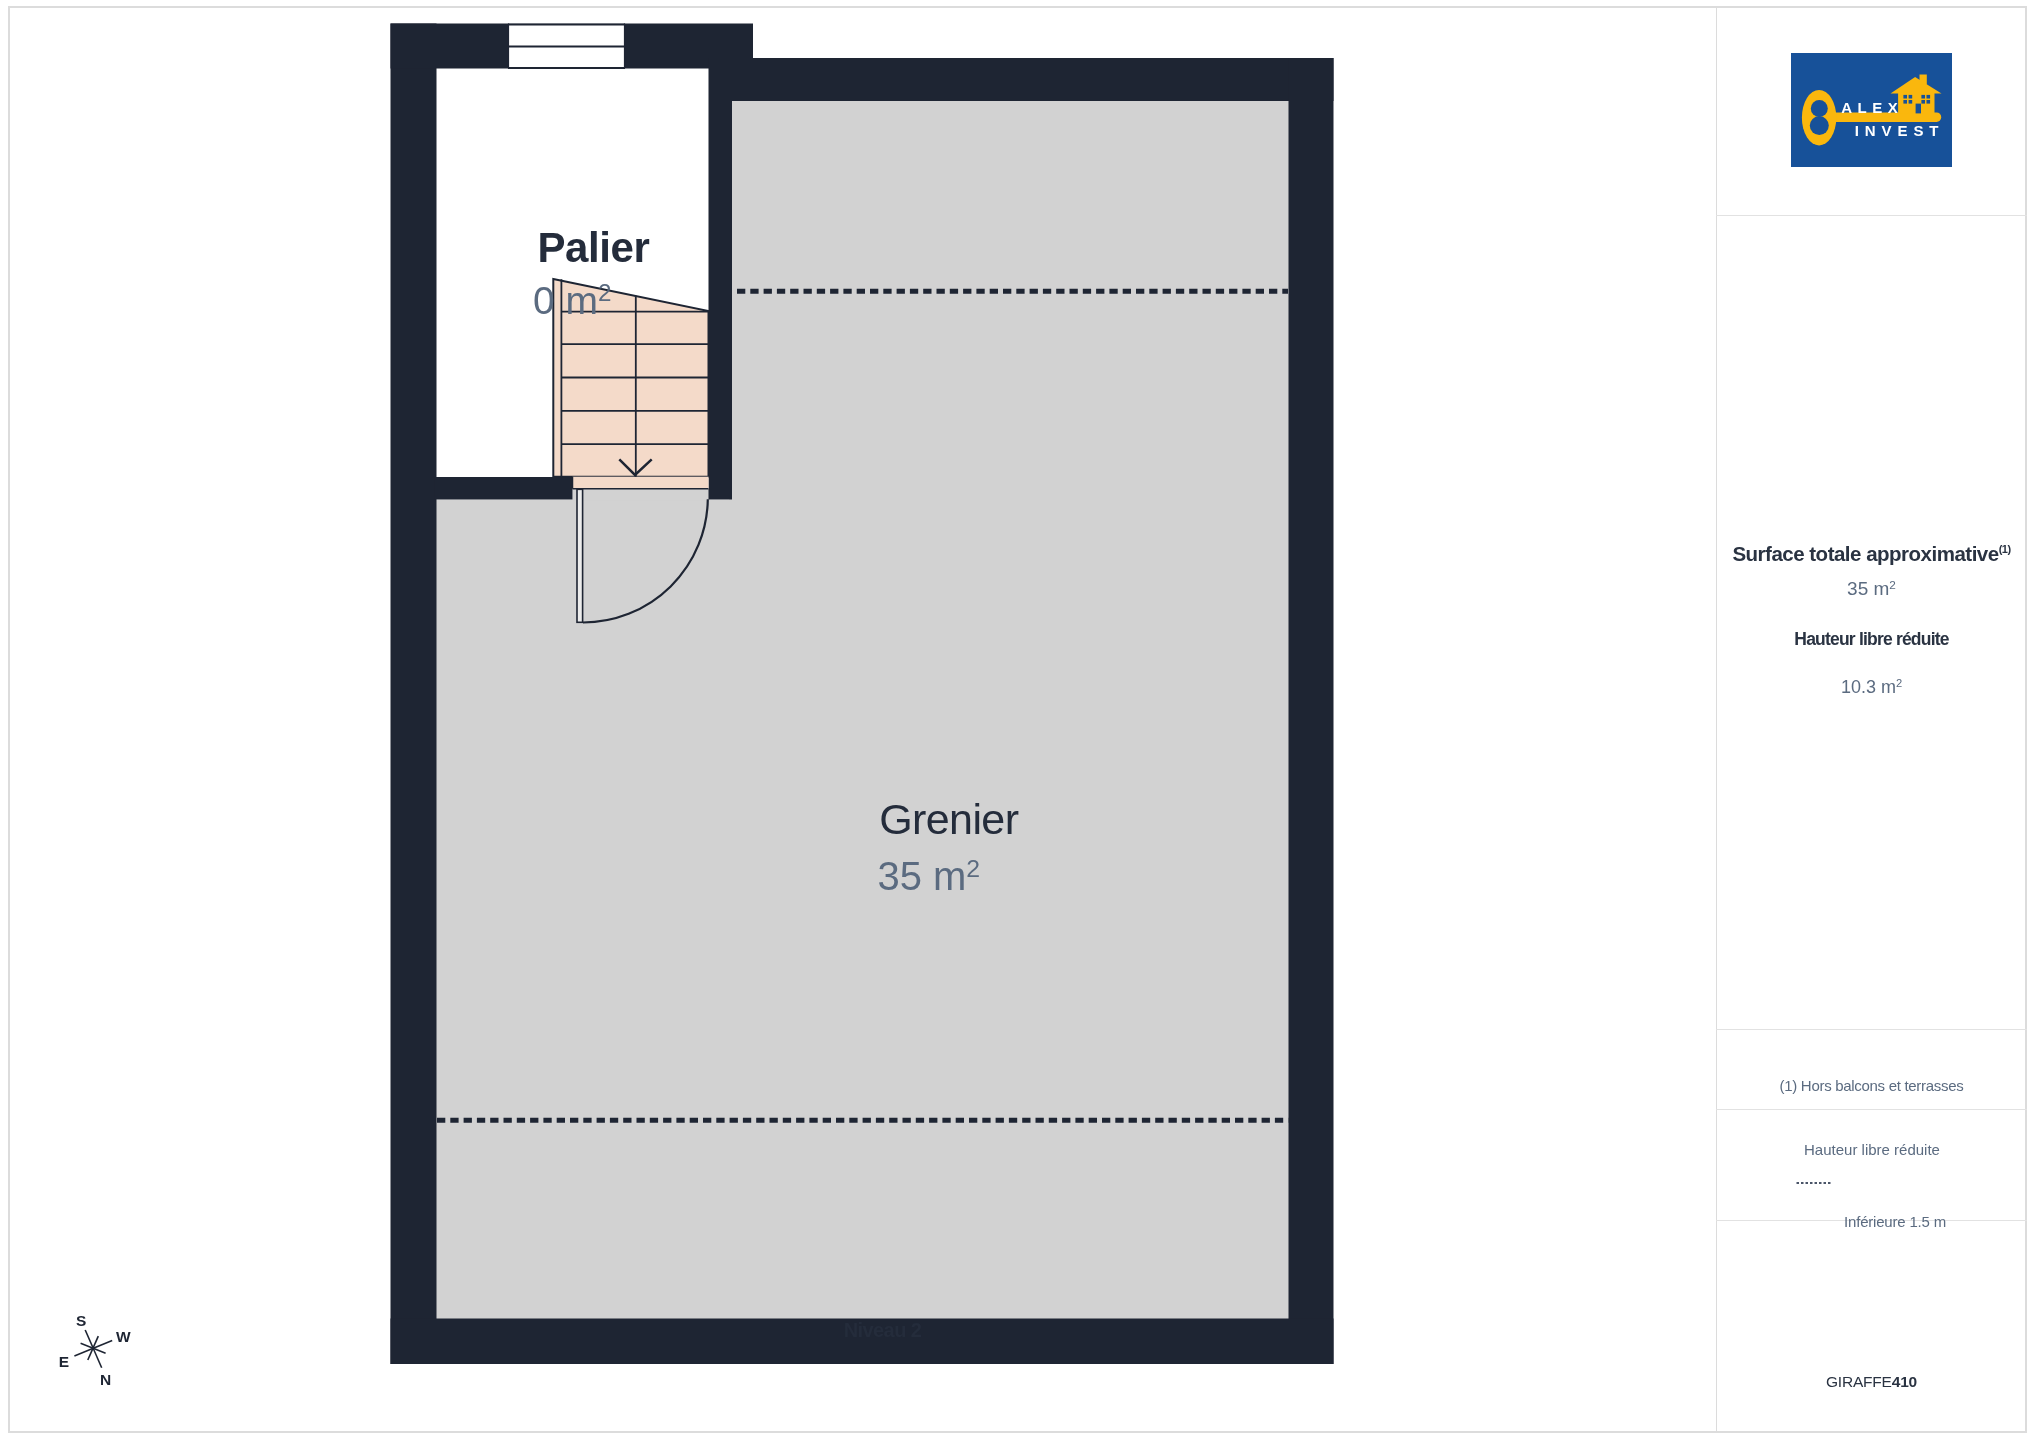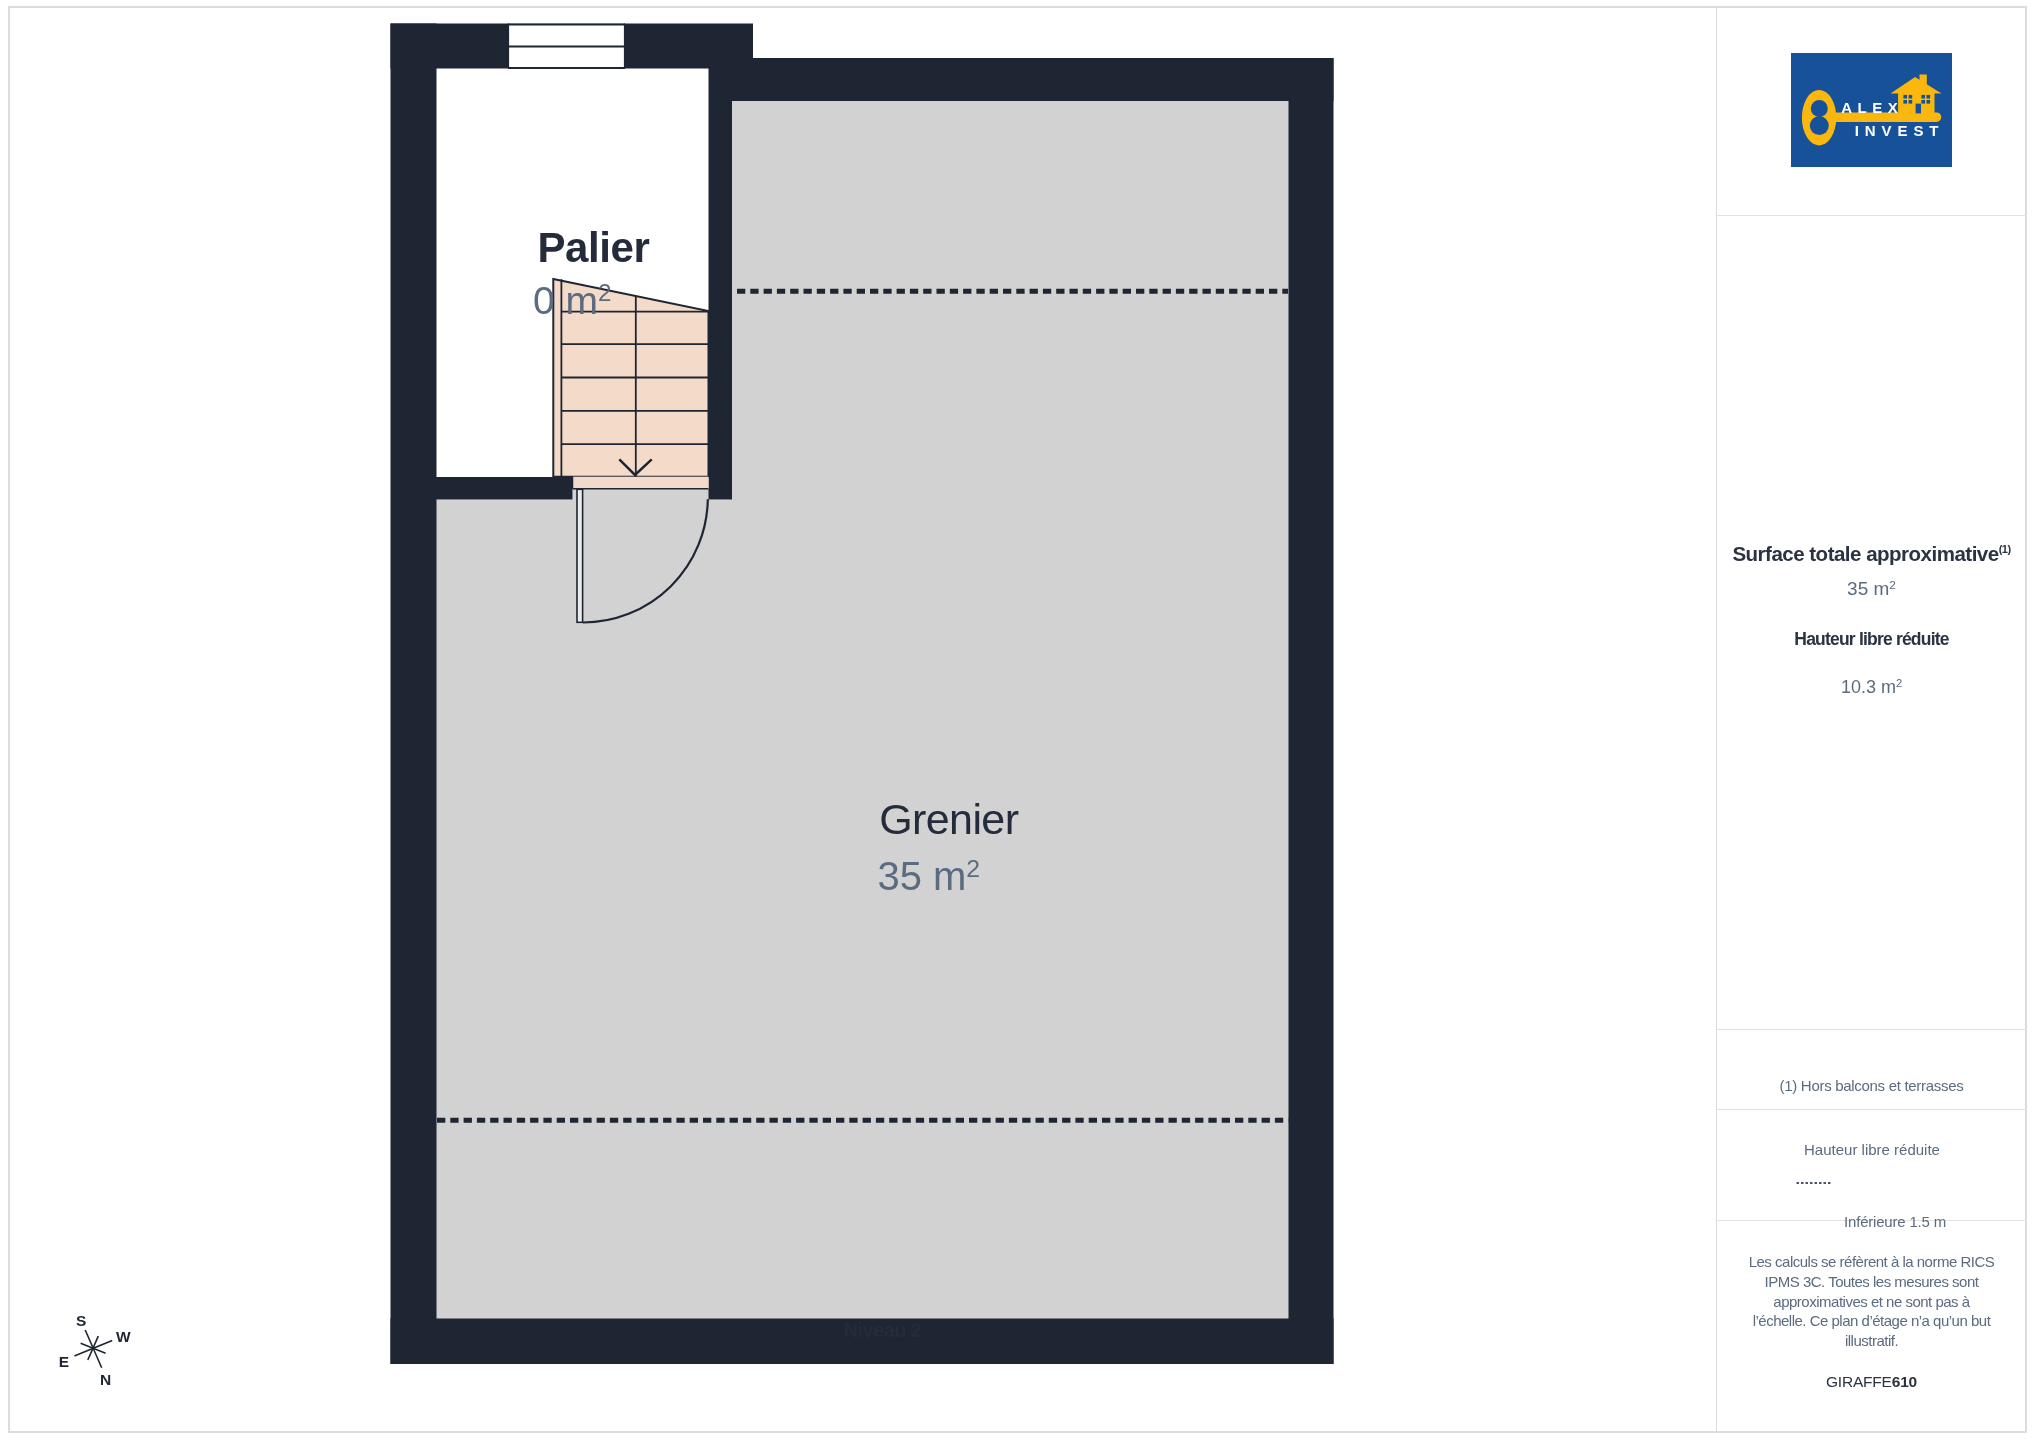--- a/index.html
+++ b/index.html
@@ -122,16 +122,15 @@
   <div class="abs ctr" style="left:1871.5px;top:543.8px;font-size:20.5px;font-weight:bold;letter-spacing:-0.5px;color:#2a3342;">Surface totale approximative<span style="font-size:11px;letter-spacing:-0.5px;position:relative;top:-8px;">(1)</span></div>
   <div class="abs ctr muted" style="left:1871.5px;top:579.2px;font-size:19px;">35 m<span class="s2">2</span></div>
   <div class="abs ctr" style="left:1871.5px;top:630.8px;font-size:17.5px;font-weight:bold;letter-spacing:-0.8px;color:#2a3342;">Hauteur libre réduite</div>
   <div class="abs ctr muted" style="left:1871.5px;top:678px;font-size:18px;">10.3 m<span class="s2">2</span></div>
   <div class="abs ctr muted" style="left:1871.5px;top:1061.8px;font-size:15px;letter-spacing:-0.3px;margin-top:16px;">(1) Hors balcons et terrasses</div>
   <div class="abs ctr muted" style="left:1872px;top:1142.2px;font-size:15px;">Hauteur libre réduite</div>
   <svg class="abs" style="left:1790px;top:1173px" width="60" height="20" viewBox="0 0 60 20">
     <line x1="6.5" y1="10" x2="42.5" y2="10" stroke="#4a5568" stroke-width="2" stroke-dasharray="2.5 2"></line>
   </svg>
   <div class="abs ctr muted" style="left:1895px;top:1172.5px;font-size:15px;letter-spacing:-0.2px;margin-top:41px;">Inférieure 1.5 m</div>
-  <div class="abs ctr muted" style="left:1871.5px;top:1251.7px;font-size:15px;letter-spacing:-0.5px;line-height:19.9px;text-align:center;">Les calculs se réfèrent à la norme RICS<br>IPMS 3C. Toutes les mesures sont<br>approximatives et ne sont pas à<br>l’échelle. Ce plan d’étage n’a qu’un but<br>illustratif.</div>
-  <div class="abs ctr" style="left:1871.5px;top:1373.8px;font-size:15.5px;letter-spacing:-0.2px;color:#2a3342;">GIRAFFE<b>610</b></div>
+  <div class="abs ctr" style="left:1871.5px;top:1373.8px;font-size:15.5px;letter-spacing:-0.2px;color:#2a3342;">GIRAFFE<b>410</b></div>
 
 </div>
 
 </body></html>

